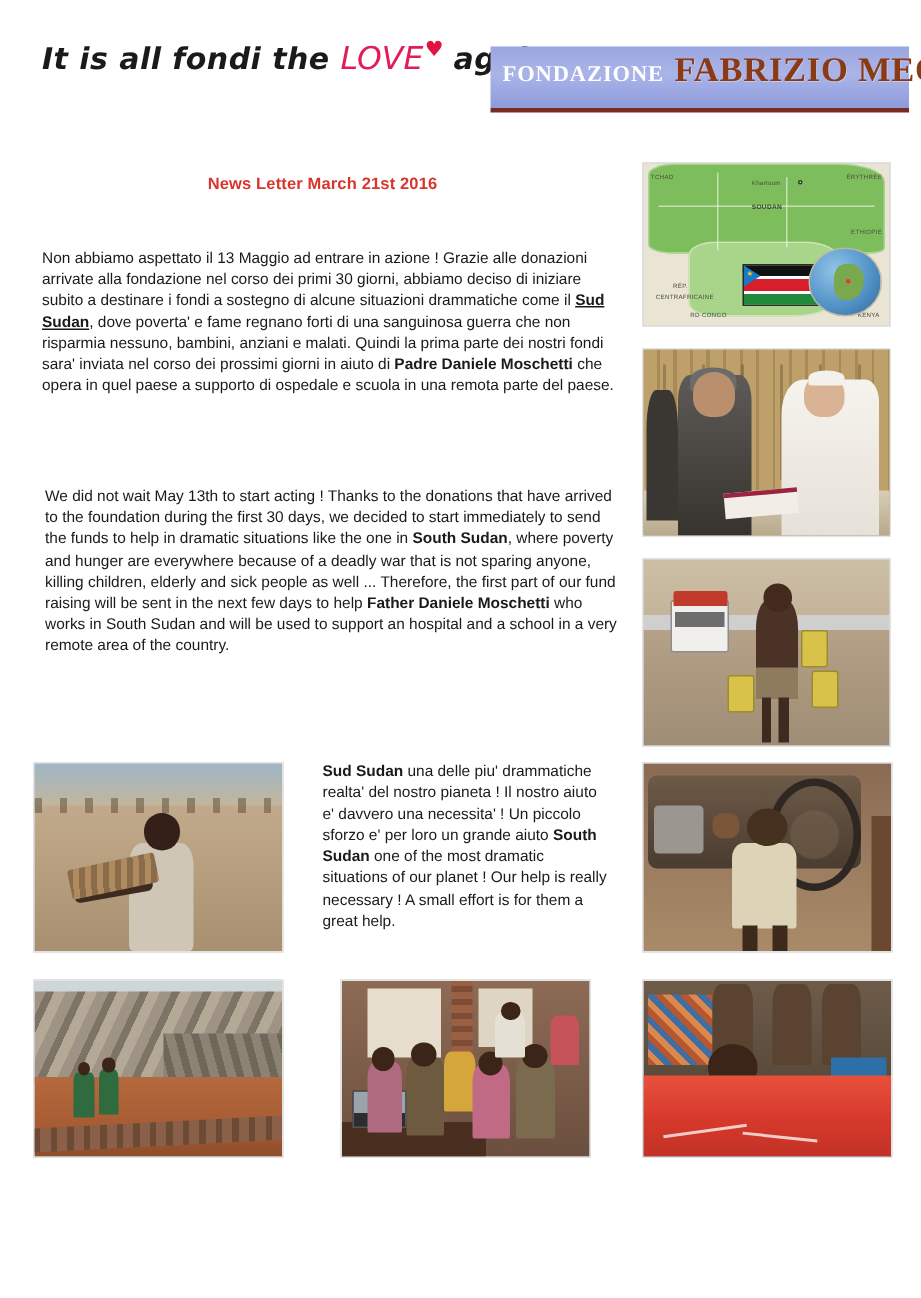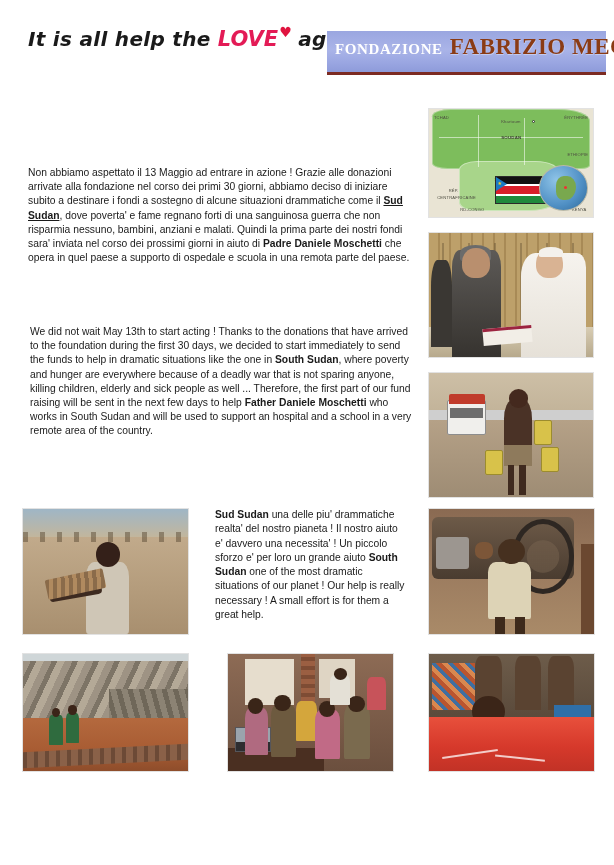--- a/index.html
+++ b/index.html
@@ -41,21 +41,21 @@
     font-size: 20px;
     font-weight: 700;
     font-style: italic;
     letter-spacing: 0.3px;
     line-height: 1.25;
     color: #1a1a1a;
     white-space: nowrap;
   }
   .love-word {
     color: #e31b56;
-    font-weight: 700;
+    font-weight: 400;
     font-size: 21px;
     letter-spacing: 0px;
   }
   .heart-icon {
     display: inline-block;
     position: relative;
     top: -9px;
     left: 1px;
     color: #e0143f;
     font-size: 14px;
@@ -491,30 +491,31 @@
     position: absolute; right: 2%; top: 44%; width: 22%; height: 20%;
     background: #2f6fa8;
   }
 </style>
 </head>
 <body>
 
 <div class="page">
 
   <div class="headline">
-    <div class="headline-line2"><span>It is all help the </span><span class="love-word">LOVE</span><span class="heart-icon">♥</span><span> again</span></div>
+    <div class="headline-line2"><span>It is all fondi the </span><span class="love-word">LOVE</span><span class="heart-icon">♥</span><span> again</span></div>
   </div>
 
   <div class="logo">
     <div class="logo-row">
       <span class="logo-fondazione">FONDAZIONE</span>
       <span class="logo-name">FABRIZIO MEONI</span>
     </div>
   </div>
 
+  <div class="newsletter-title">News Letter March 21st 2016</div>
 
   <div class="body-text para-it"><span>Non abbiamo aspettato il 13 Maggio ad entrare in azione ! Grazie alle donazioni arrivate alla fondazione nel corso dei primi 30 giorni, abbiamo deciso di iniziare subito a destinare i fondi a sostegno di alcune situazioni drammatiche come il </span><span class="bu">Sud Sudan</span><span>, dove poverta' e fame regnano forti di una sanguinosa guerra che non risparmia nessuno, bambini, anziani e malati. Quindi la prima parte dei nostri fondi sara' inviata nel corso dei prossimi giorni in aiuto di </span><span class="b">Padre Daniele Moschetti</span><span> che opera in quel paese a supporto di ospedale e scuola in una remota parte del paese.</span></div>
 
   <div class="body-text para-en"><span>We did not wait May 13th to start acting ! Thanks to the donations that have arrived to the foundation during the first 30 days, we decided to start immediately to send the funds to help in dramatic situations like the one in </span><span class="b">South Sudan</span><span>, where poverty and hunger are everywhere because of a deadly war that is not sparing anyone, killing children, elderly and sick people as well ... Therefore, the first part of our fund raising will be sent in the next few days to help </span><span class="b">Father Daniele Moschetti</span><span> who works in South Sudan  and will be used to support an hospital and a school in a very remote area of the country.</span></div>
 
   <div class="body-text caption-center"><span class="b">Sud Sudan</span><span> una delle piu' drammatiche realta' del nostro pianeta ! Il nostro aiuto e' davvero una necessita' ! Un piccolo sforzo e' per loro un grande aiuto </span><span class="b">South Sudan</span><span> one of the most dramatic situations of our planet ! Our help is really necessary ! A small effort is for them a great help.</span></div>
 
   <div class="photo map-photo">
     <div class="map-bg"></div>
     <div class="map-north"></div>

